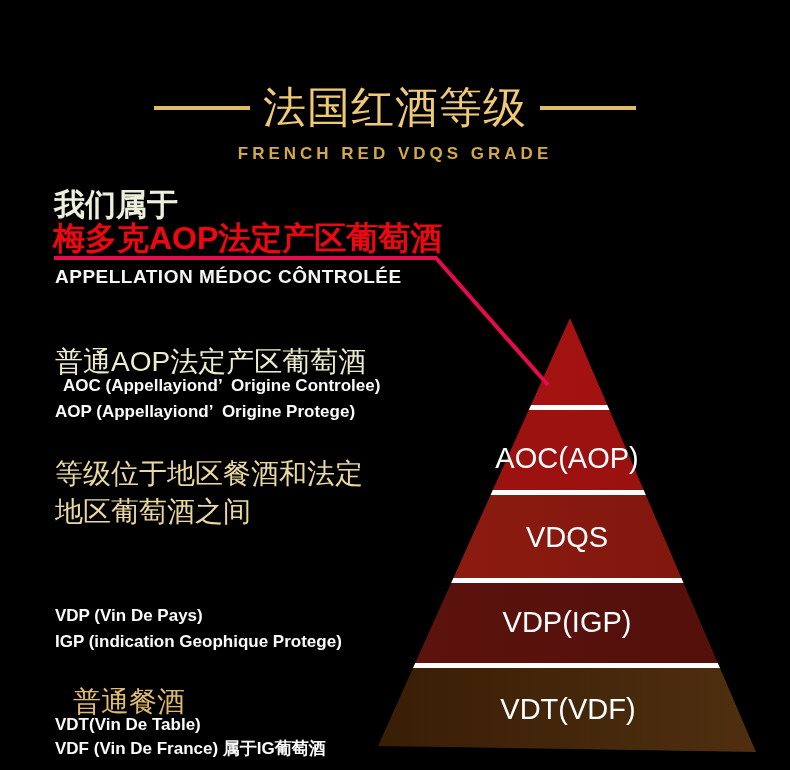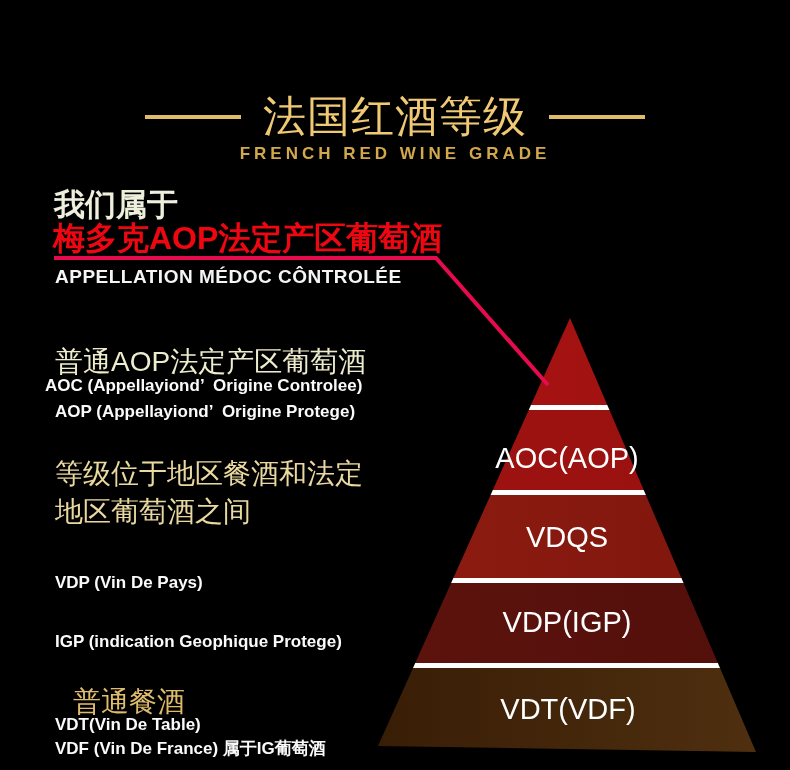--- a/index.html
+++ b/index.html
@@ -3,52 +3,52 @@
 <meta charset="utf-8">
 <style>
   html,body{margin:0;padding:0;background:#000;}
   .canvas{
     position:relative;width:790px;height:770px;overflow:hidden;background:#000;
     font-family:"Liberation Sans","DejaVu Sans",sans-serif;
   }
   
   .title-row{position:absolute;left:0;top:86px;width:100%;display:flex;align-items:center;justify-content:center;gap:13px;}
   .rule{width:96px;height:4px;background:#debc68;}
-  .title{margin:9px;font-size:43px;font-weight:500;color:#f0c974;letter-spacing:1px;line-height:1;}
+  .title{margin:0;font-size:43px;font-weight:500;color:#f0c974;letter-spacing:1px;line-height:1;}
   .subtitle{position:absolute;left:0;top:144px;width:100%;text-align:center;font-size:17px;font-weight:bold;letter-spacing:4px;color:#d2a84b;}
   
   .lead{position:absolute;left:54px;top:184px;font-size:31px;font-weight:bold;color:#eef0dc;}
   .highlight{position:absolute;left:53px;top:217px;font-size:32px;font-weight:bold;color:#ee0611;}
   .appellation{position:absolute;left:55px;top:266px;font-size:19px;font-weight:bold;color:#f4f4f4;letter-spacing:.5px;}
   
   .sec-h{position:absolute;font-size:28px;font-weight:500;line-height:38px;}
   .h1c{left:55px;top:320px;color:#edeccd;}
   .h2c{left:55px;top:432px;color:#e9d8a0;}
   .h3c{left:55px;top:546px;color:#dfbc6d;}
   .h4c{left:55px;top:660px;color:#dfbc6d;margin-left:18px;}
   .body-line{position:absolute;font-size:17px;font-weight:600;color:#fafafa;white-space:pre;}
-  .s1a{left:45px;top:359px;text-align:center;} .s1b{left:55px;top:385px;}
+  .s1a{left:63px;top:359px;text-align:center;} .s1b{left:55px;top:385px;}
   .s2a{left:57px;top:506px;}
-  .s3a{left:55px;top:556px;text-align:center;} .s3b{left:55px;top:615px;}
+  .s3a{left:55px;top:589px;text-align:center;} .s3b{left:55px;top:615px;}
   .s4a{left:55px;top:698px;text-align:center;} .s4b{left:55px;top:720px;}
   
   .pyr{position:absolute;left:0;top:0;width:790px;height:770px;}
   .pyr-label{fill:#ffffff;font-family:"Liberation Sans","DejaVu Sans",sans-serif;font-size:29px;text-anchor:middle;}
 </style>
 </head>
 <body>
 
 <div class="canvas">
 
   <div class="title-row">
     <span class="rule"></span>
     <h1 class="title">法国红酒等级</h1>
     <span class="rule"></span>
   </div>
-  <div class="subtitle">FRENCH RED WINE GRADE</div>
+  <div class="subtitle">FRENCH RED VDQS GRADE</div>
 
   <div class="lead">我们属于</div>
   <div class="highlight">梅多克AOP法定产区葡萄酒</div>
   <div class="appellation">APPELLATION MÉDOC CÔNTROLÉE</div>
 
   <h2 class="sec-h h1c">普通AOP法定产区葡萄酒</h2>
   <p class="body-line s1a">AOC (Appellayiond’  Origine Controlee)</p>
   <p class="body-line s1b">AOP (Appellayiond’  Origine Protege)</p>
 
   <h2 class="sec-h h2c"><span>等级位于地区餐酒和法定</span><br><span>地区葡萄酒之间</span></h2>

